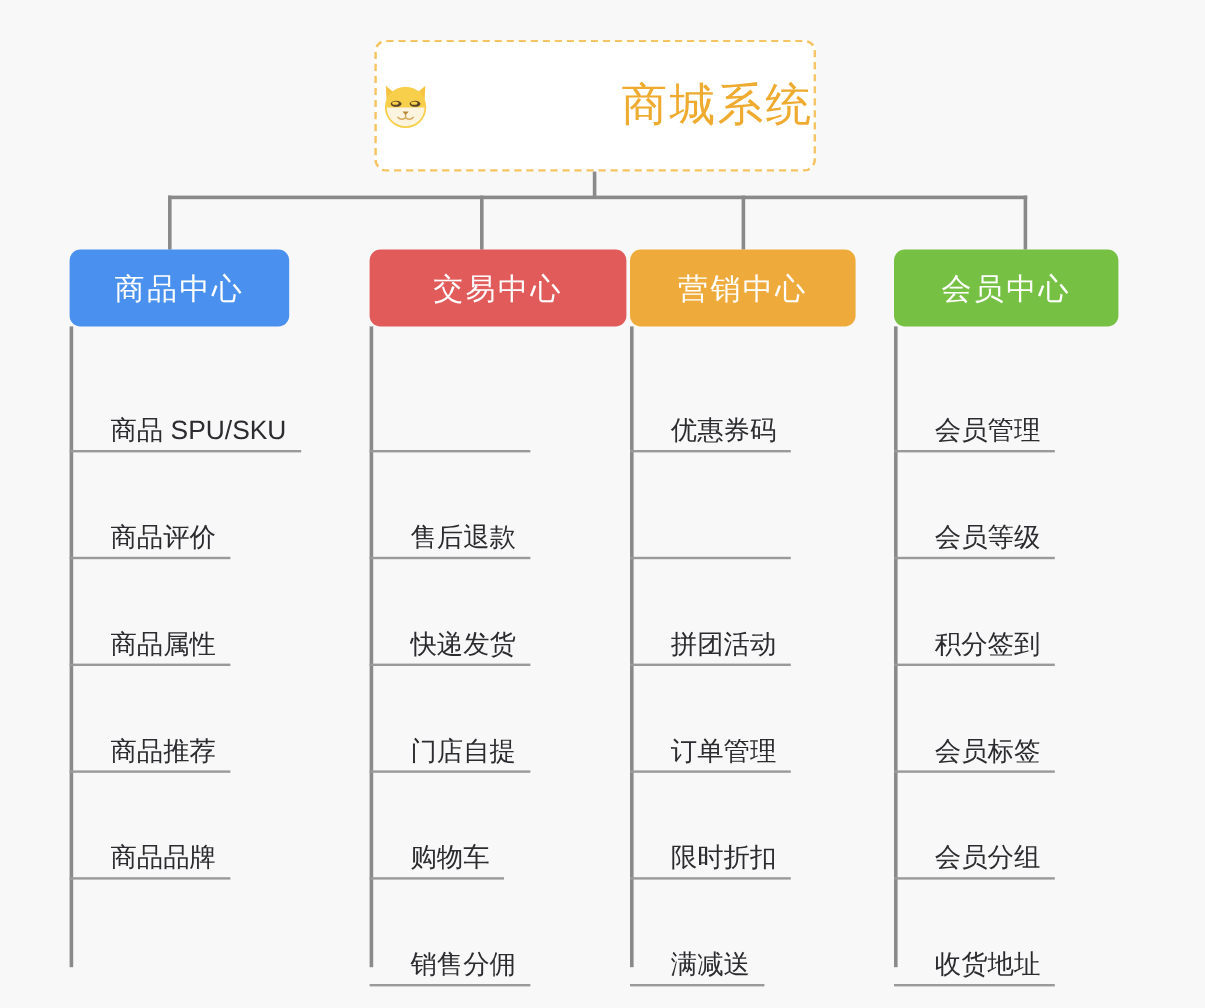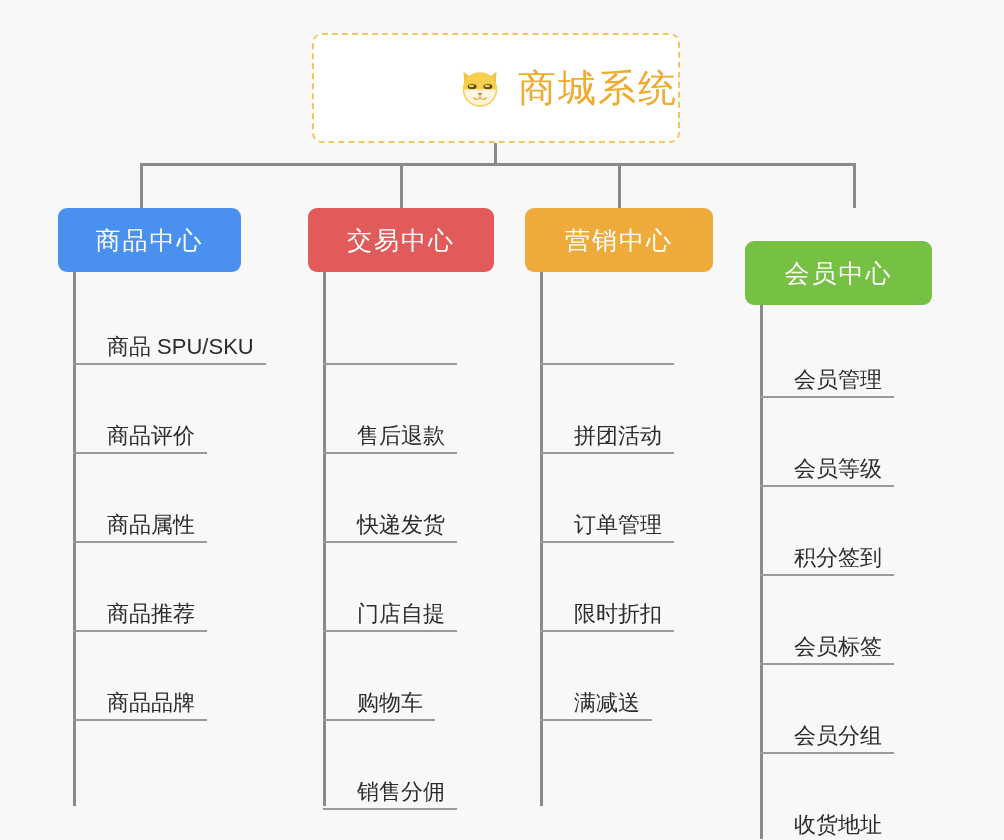--- a/index.html
+++ b/index.html
@@ -23,21 +23,21 @@
     position: absolute;
     left: 312px;
     top: 33px;
     width: 368px;
     height: 110px;
     background: #ffffff;
     border: 2px dashed #f5c463;
     border-radius: 10px;
     display: flex;
     align-items: center;
-    justify-content: flex-end;
+    justify-content: space-between;
     gap: 14px;
   }
   .root-title {
     font-size: 38px;
     color: #eeab30;
     letter-spacing: 2px;
     line-height: 1;
     font-weight: 400;
   }
   .shiba-icon { width: 48px; height: 48px; display: block; flex: 0 0 auto; }
@@ -62,22 +62,21 @@
     display: flex;
     align-items: center;
     justify-content: center;
     color: #ffffff;
     font-size: 25px;
     letter-spacing: 2px;
   }
   
   .leaf-list {
     position: relative;
-    margin-left: 15px;
-    padding-top: 4px;
+    padding-top: 16px;
   }
   .leaf-spine {
     position: absolute;
     left: 0;
     top: 0;
     width: 3px;
     background: #8a8a8a;
   }
   .leaf {
     position: relative;
@@ -98,25 +97,25 @@
     font-size: 22px;
     color: #2c2c30;
     white-space: nowrap;
     line-height: 1;
   }
 
   
   .col-0 { left: 58px; }
   .col-0 .cat-box { width: 183px; }
   .col-1 { left: 308px; }
-  .col-1 .cat-box { width: 186px; }
+  .col-1 .cat-box { width: 214px; }
   .col-2 { left: 525px; }
   .col-2 .cat-box { width: 188px; }
   .col-3 { left: 745px; }
-  .col-3 .cat-box { width: 187px; margin-top: 33px; }
+  .col-3 .cat-box { width: 187px; }
 </style>
 </head>
 <body style="background: rgb(248, 248, 248);">
 
 <div id="mindmap" style="background: rgb(248, 248, 248);">
 
   <div class="root-node" style="background: rgb(255, 255, 255); border-color: rgb(245, 196, 99);">
     <svg class="shiba-icon" viewBox="0 0 64 64" aria-hidden="true">
       <path d="M10 10 L11 28 L22 20 Z" fill="#f5c542"></path>
       <path d="M54 10 L53 28 L42 20 Z" fill="#f5c542"></path>
@@ -206,20 +205,24 @@
   </div>
 
   <div class="column col-2">
     <div class="cat-box" style="background: rgb(238, 171, 60);">
       <span>营销中心</span>
     </div>
     <div class="leaf-list">
       <div class="leaf-spine" style="height: 534px; background: rgb(138, 138, 138);"></div>
       <div class="leaf">
         <div class="leaf-underline" style="width: 134px;"></div>
+        <span class="leaf-label">优惠券码</span>
+      </div>
+      <div class="leaf">
+        <div class="leaf-underline" style="width: 134px;"></div>
       </div>
       <div class="leaf">
         <div class="leaf-underline" style="width: 134px;"></div>
         <span class="leaf-label">拼团活动</span>
       </div>
       <div class="leaf">
         <div class="leaf-underline" style="width: 134px;"></div>
         <span class="leaf-label">订单管理</span>
       </div>
       <div class="leaf">

